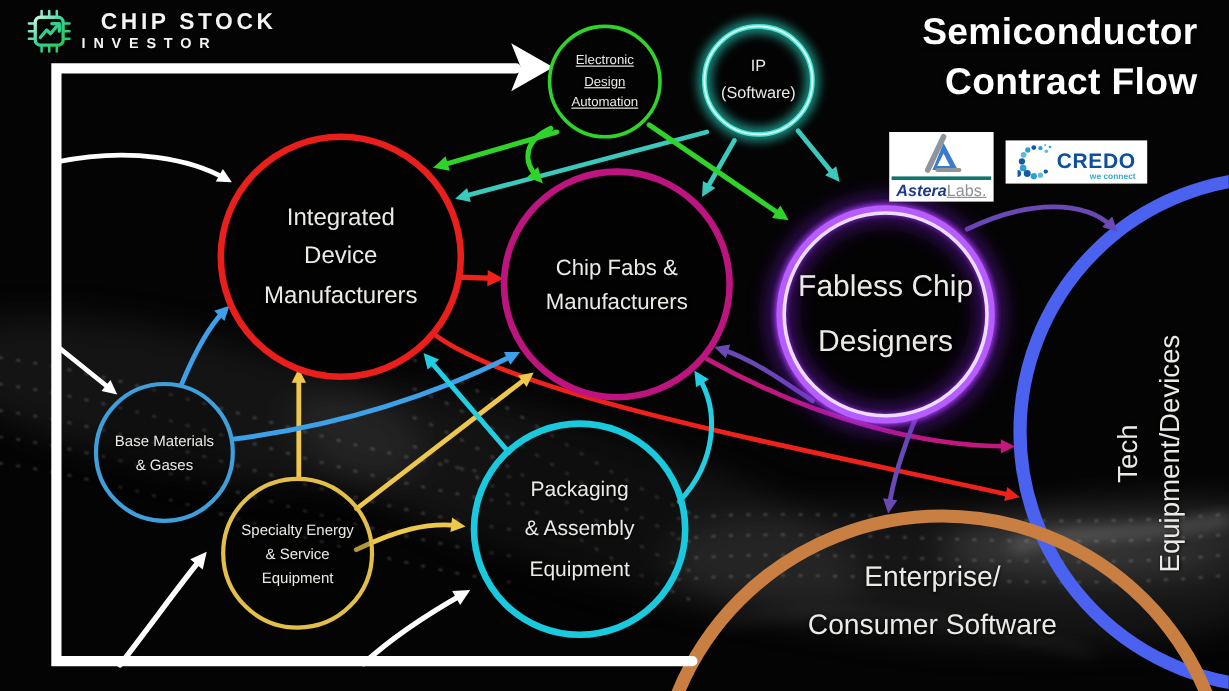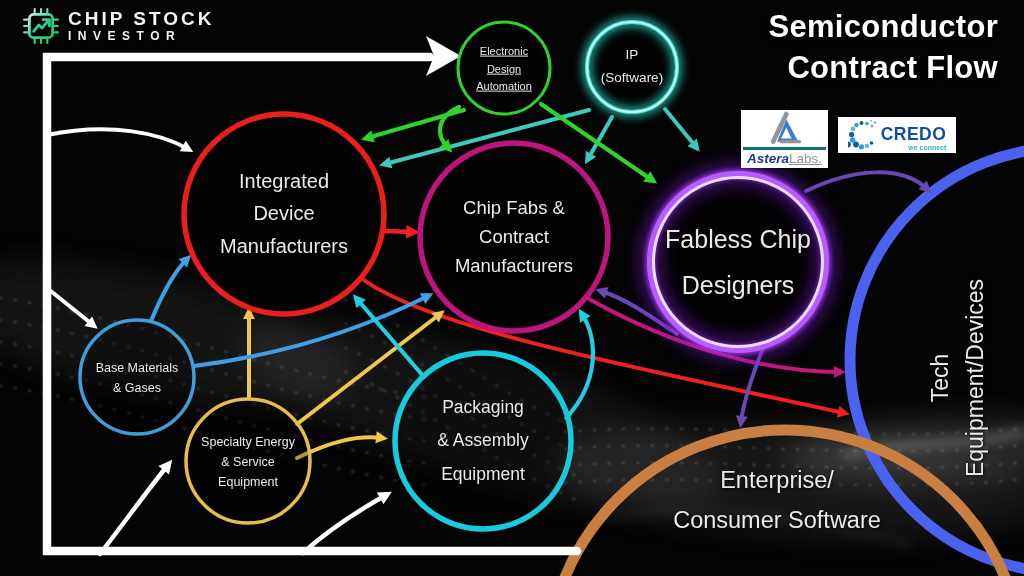--- a/index.html
+++ b/index.html
@@ -2,21 +2,21 @@
 <html><head>
 <meta charset="utf-8">
 <style>
   html,body{margin:0;padding:0;background:#000;}
   .stage{position:relative;width:1024px;height:576px;background:#040404;overflow:hidden;
          font-family:"Liberation Sans",sans-serif;}
   .stage svg.layer{position:absolute;left:0;top:0;}
   
   .brand{position:absolute;left:22px;top:7px;display:flex;align-items:center;gap:8px;z-index:30;}
   .brand .txt{color:#f4f4f4;text-shadow:0 1px 2px #000;}
-  .brand .l1{font-weight:bold;font-size:19px;letter-spacing:3px;line-height:1.05;}
+  .brand .l1{font-weight:bold;font-size:19px;letter-spacing:3px;line-height:1.05;margin-left:16px;}
   .brand .l2{font-weight:bold;font-size:12px;letter-spacing:6.5px;line-height:1.2;}
   
   .title{position:absolute;right:26px;top:6px;text-align:right;color:#fff;font-weight:bold;
          font-size:31px;line-height:1.33;letter-spacing:.3px;z-index:30;
          text-shadow:0 2px 4px rgba(0,0,0,.8);}
   
   .node-label{position:absolute;transform:translate(-50%,-50%);text-align:center;color:#eceae6;
               line-height:1.55;white-space:nowrap;z-index:20;text-shadow:0 1px 3px rgba(0,0,0,.95);}
   .node-label span{display:block;}
   .lbl-eda{left:504px;top:69px;font-size:11px;line-height:1.6;text-decoration:underline;}
@@ -275,21 +275,20 @@
     <span>IP</span>
     <span>(Software)</span>
   </div>
   <div class="node-label lbl-idm">
     <span>Integrated</span>
     <span>Device</span>
     <span>Manufacturers</span>
   </div>
   <div class="node-label lbl-fabs">
     <span>Chip Fabs &amp;</span>
-    <span>Contract</span>
     <span>Manufacturers</span>
   </div>
   <div class="node-label lbl-fabless">
     <span>Fabless Chip</span>
     <span>Designers</span>
   </div>
   <div class="node-label lbl-base">
     <span>Base Materials</span>
     <span>&amp; Gases</span>
   </div>

